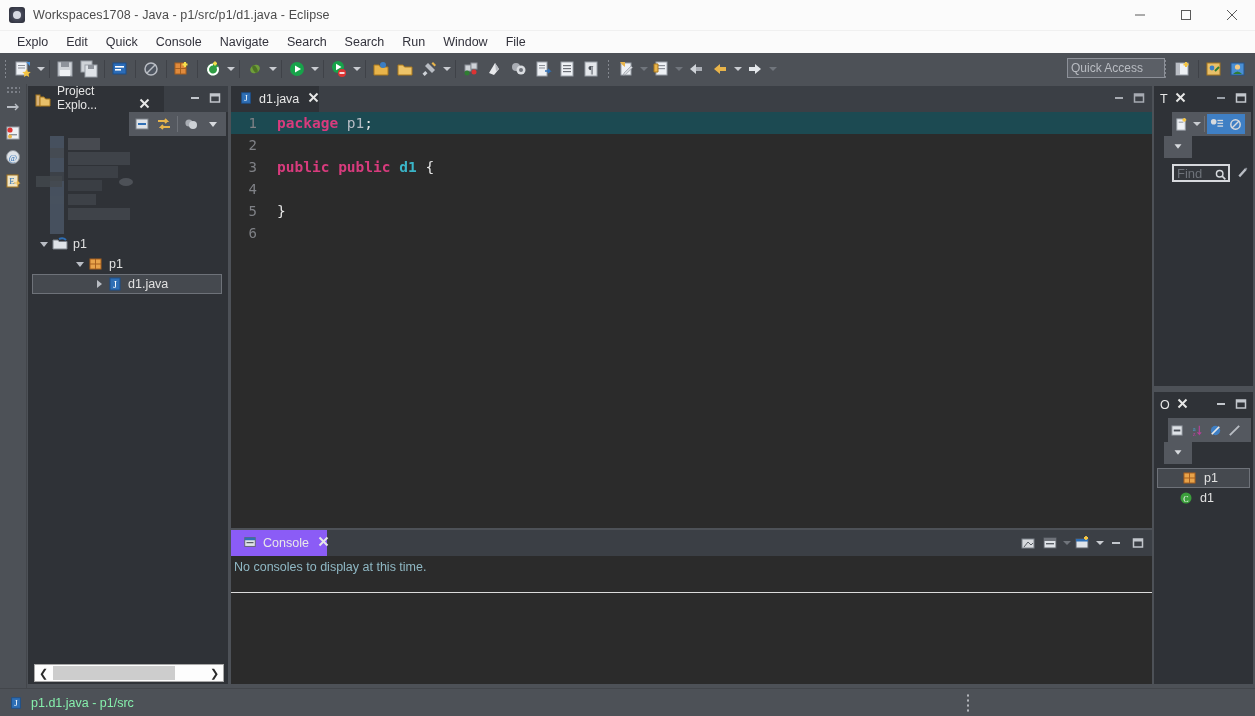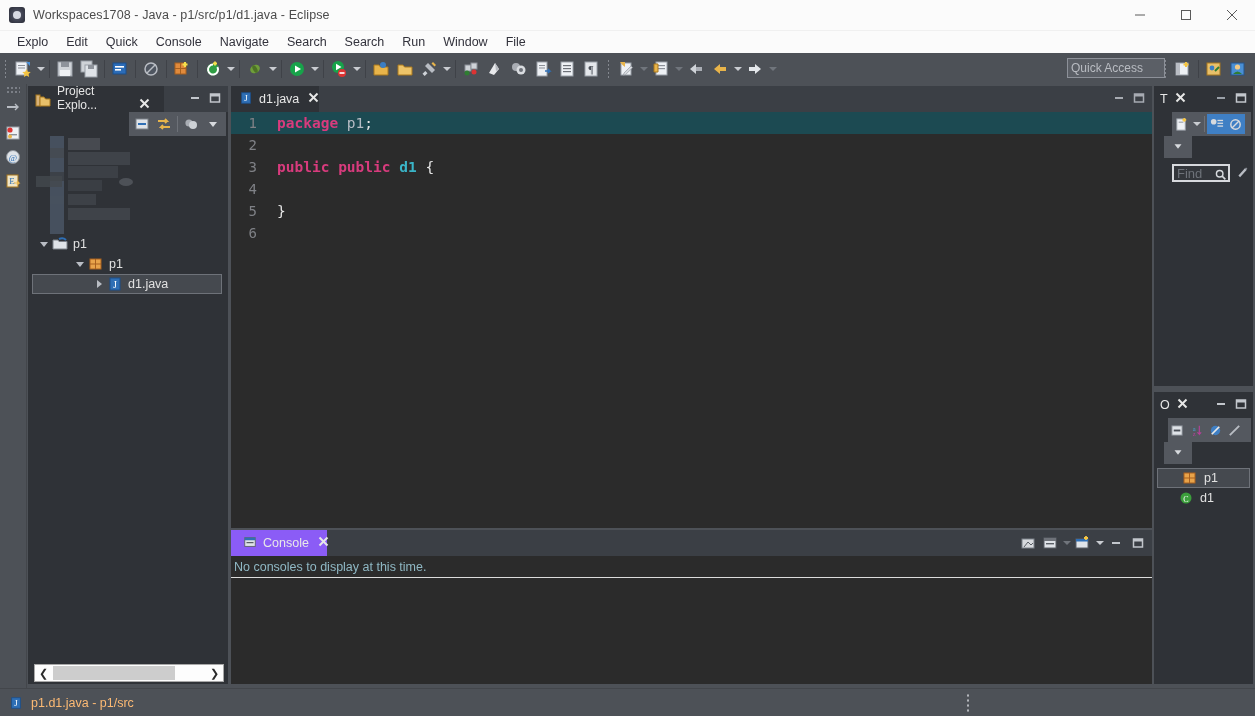--- a/index.html
+++ b/index.html
@@ -238,21 +238,21 @@
   .console-tab {
     position:absolute; left:0; top:0; height:26px; display:flex; align-items:center;
     padding: 0 12px; background:#8b5cf6; box-sizing:border-box;
   }
   .console-tab .ct-label{ color:#e8e8e8; font-size:12.5px; margin-left:6px; }
   .console-tab .ct-close{ margin-left:9px; }
   .console-btns { position:absolute; right:3px; top:2px; display:flex; align-items:center; }
   .cbtn { width:22px; height:22px; display:flex; align-items:center; justify-content:center; }
   .console-body { position:absolute; left:0; top:26px; right:0; bottom:0; background:#2b2b2b; }
   .console-msg {
-    color:#8fb8c4; font-size:12.5px; padding:4px 0 3px 3px;
+    color:#8fb8c4; font-size:12.5px; padding:4px 0 18px 3px;
     border-bottom:1px solid #dcdcdc;
   }
 
   
   .view-tasks {
     position:absolute; right:2px; top:2px; width:99px; height:300px;
     background:#2f3237;
   }
   .view-outline {
     position:absolute; right:2px; top:308px; width:99px; bottom:4px;
@@ -295,21 +295,21 @@
   }
   .out-ico{ width:16px; height:16px; margin-right:6px; flex:0 0 16px; }
 
   
   .statusbar{
     position:absolute; left:0; bottom:0; width:100%; height:28px;
     background:#4d5157; display:flex; align-items:center;
     border-top:1px solid #43464b; box-sizing:border-box;
   }
   .status-ico{ width:14px; height:14px; margin-left:9px; margin-right:8px; }
-  .status-text{ color:#fdba74; font-size:12.5px; }
+  .status-text{ color:#86efac; font-size:12.5px; }
   .status-dots{
     position:absolute; left:966px; top:4px; width:4px; height:20px;
     background-image: radial-gradient(#b4b7bc 0.9px, transparent 1px);
     background-size: 4px 5px;
   }
 </style>
 </head>
 <body>
 
 <div class="titlebar">

